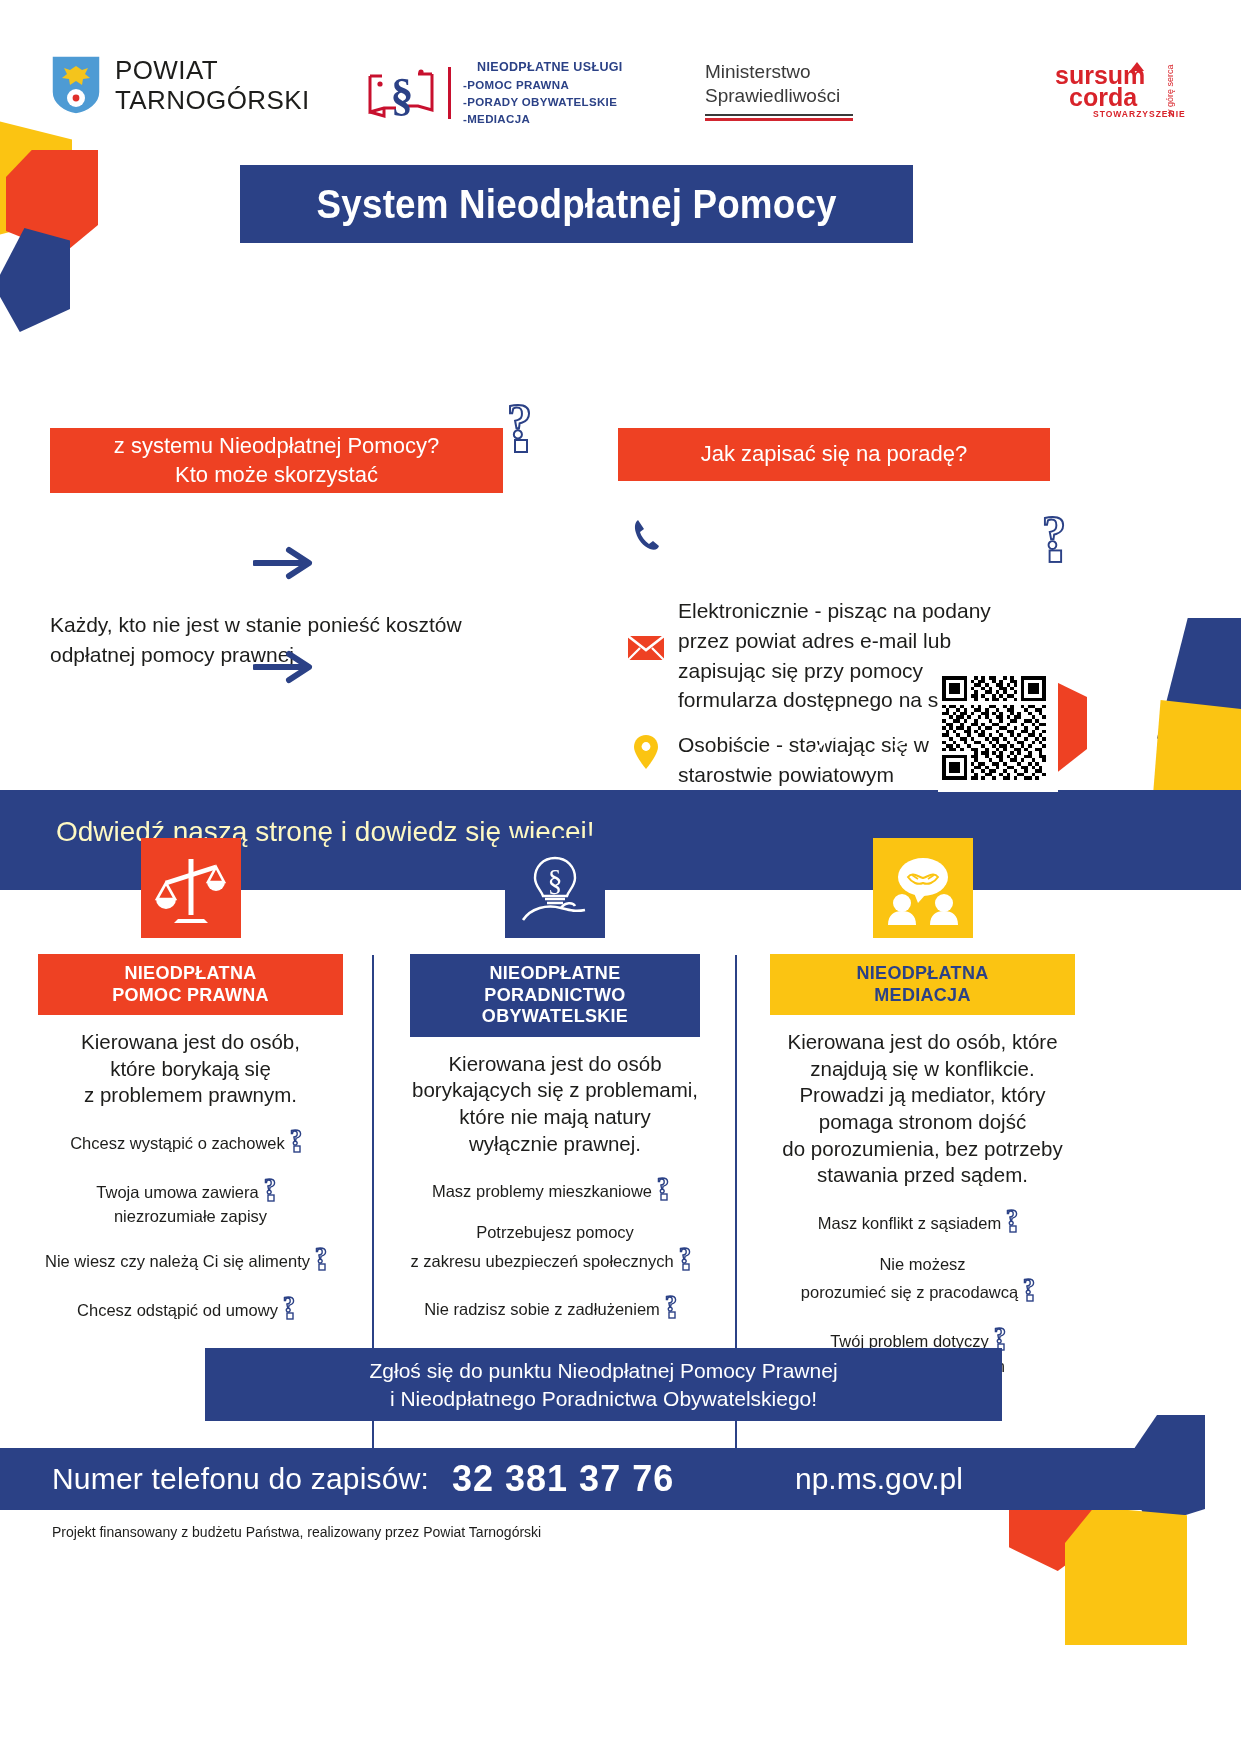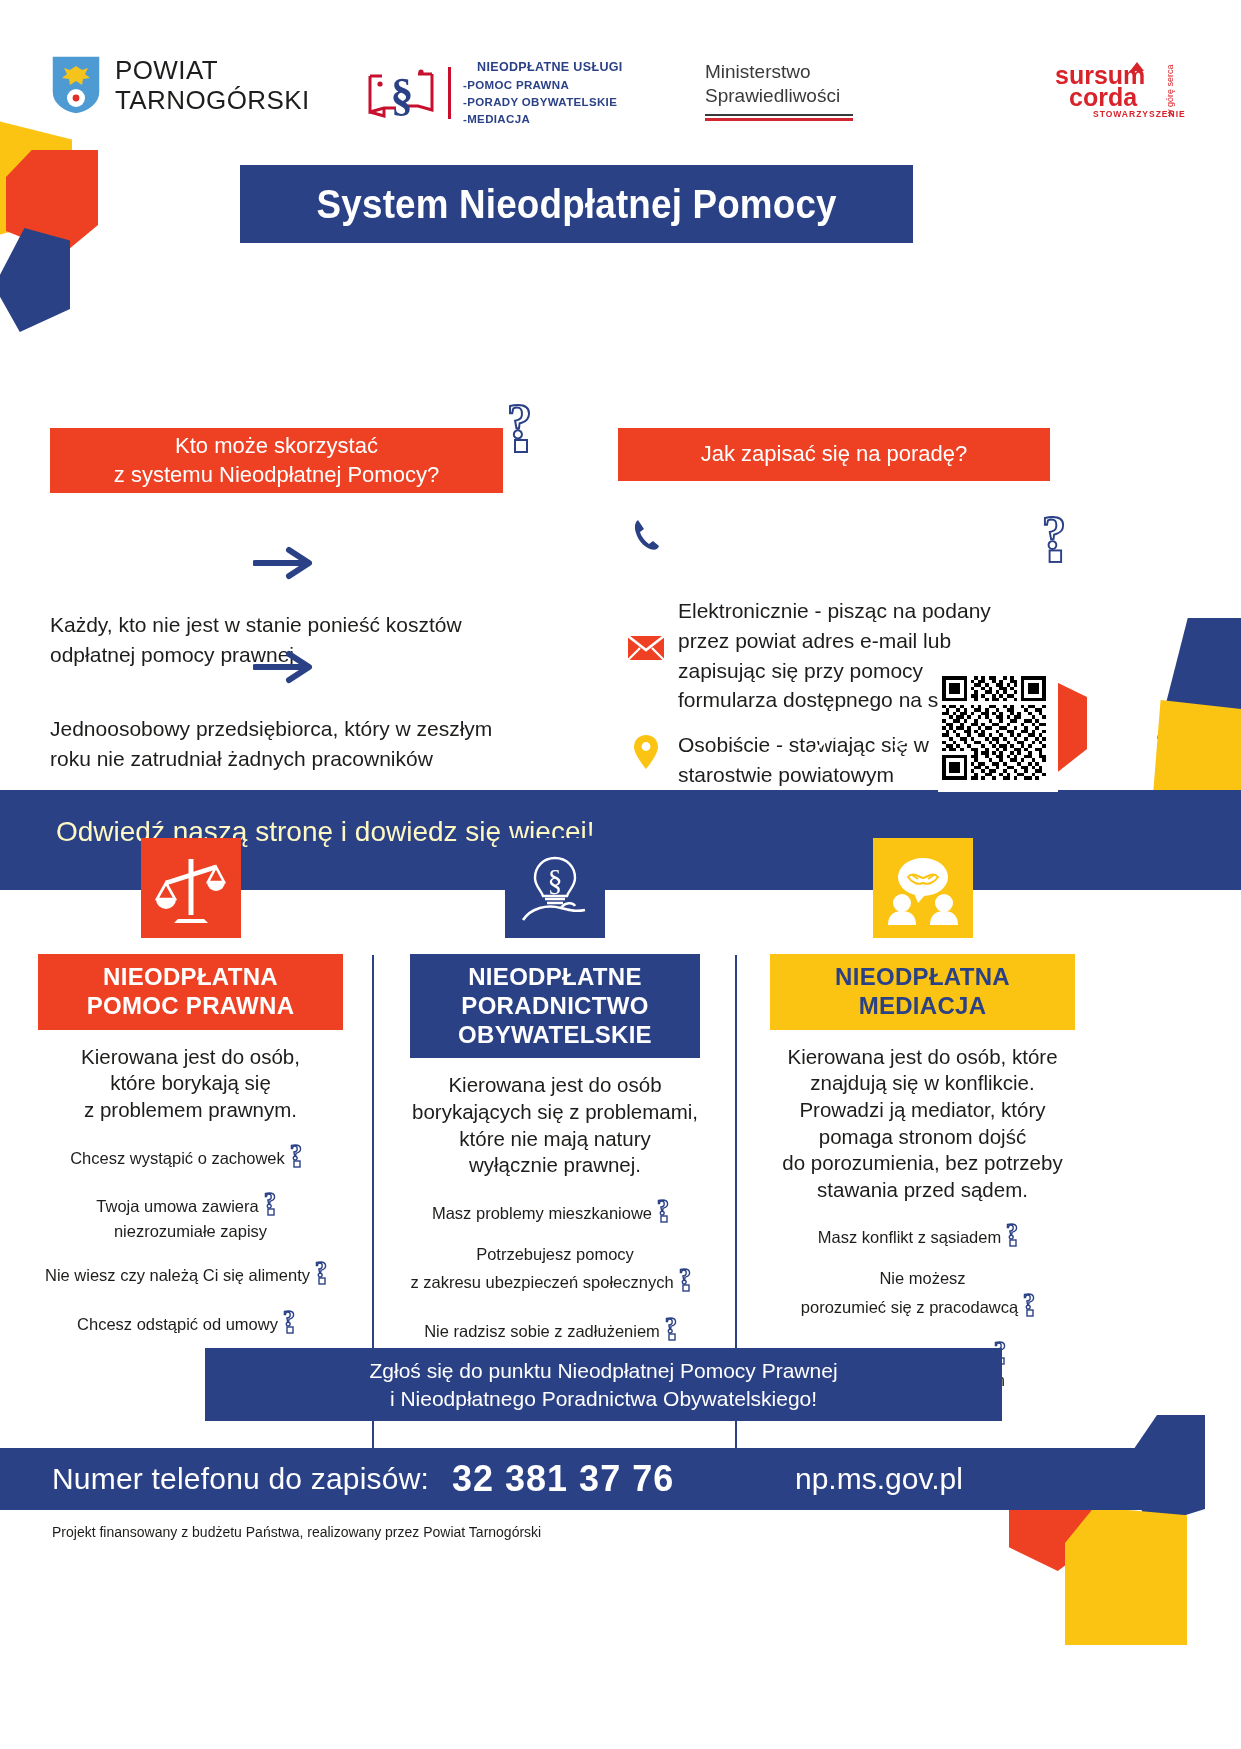--- a/index.html
+++ b/index.html
@@ -106,21 +106,21 @@
   .qr{
     position:absolute;z-index:5;left:938px;top:672px;width:112px;height:112px;background:#fff;padding:4px;
   }
   .arrow-curve{position:absolute;z-index:4;left:800px;top:715px;}
 
   
   .services{position:absolute;z-index:3;left:0;top:830px;width:1241px;}
   .svc{position:absolute;text-align:center;}
   .svc-icon-box{width:100px;height:100px;margin:0 auto;display:flex;align-items:center;justify-content:center;}
   .svc-head{
-    margin-top:16px;color:#fff;font-weight:bold;font-size:24px;line-height:1.2;
+    margin-top:16px;color:#fff;font-weight:bold;font-size:18px;line-height:1.2;
     font-family:"Liberation Sans Narrow","Liberation Sans",sans-serif;
     padding:9px 20px;letter-spacing:.3px;
   }
   .svc-lead{font-size:20.5px;line-height:1.3;margin-top:14px;color:#1d1d1b;}
   .svc-q{font-size:16.5px;line-height:1.25;margin-top:16px;color:#1d1d1b;position:relative;display:block;}
   .svc-q .qm{display:inline-block;vertical-align:-4px;margin-left:4px;}
   .vdiv{position:absolute;width:2px;background:#2B4186;}
 
   
   .cta{
@@ -208,22 +208,22 @@
 </div>
 
 <div class="title-band">
   <h1>System Nieodpłatnej Pomocy</h1>
 </div>
 
 <div class="qcols">
 
   <div class="qbox qbox-left">
     <div>
+      <div>z systemu Nieodpłatnej Pomocy?</div>
       <div>Kto może skorzystać</div>
-      <div>z systemu Nieodpłatnej Pomocy?</div>
     </div>
   </div>
   <div class="qmark-deco" style="left:505px;top:278px;">
     <svg width="50" height="60" viewBox="0 0 50 60">
       <text x="2" y="42" font-family="Liberation Serif, serif" font-size="50" font-weight="bold" fill="none" stroke="#2B4186" stroke-width="2">?</text>
       <rect x="10" y="44" width="12" height="12" fill="none" stroke="#2B4186" stroke-width="2"></rect>
     </svg>
   </div>
 
   <div class="qbox qbox-right">
@@ -246,21 +246,20 @@
     <div class="arrow-txt">Każdy, kto nie jest w stanie ponieść kosztów odpłatnej pomocy prawnej</div>
   </div>
 
   <div class="arrow-item" style="left:50px;top:532px;width:470px;">
     <div class="arrow-ico">
       <svg width="64" height="34" viewBox="0 0 64 34">
         <path d="M2 17 H48" stroke="#2B4186" stroke-width="6" stroke-linecap="round"></path>
         <path d="M36 4 L56 17 L36 30" fill="none" stroke="#2B4186" stroke-width="6" stroke-linecap="round" stroke-linejoin="round"></path>
       </svg>
     </div>
-    <div class="arrow-txt">Jednoosobowy przedsiębiorca, który w zeszłym roku nie zatrudniał żadnych pracowników</div>
   </div>
 
   <div class="contact-item" style="left:614px;top:396px;width:360px;">
     <div class="contact-ico">
       <svg width="30" height="34" viewBox="0 0 30 34">
         <path d="M7 2 C4 4 3 9 5 15 C7 22 12 28 19 31 C24 33 27 31 28 28 L22 23 L18 26 C14 23 10 18 9 14 L13 11 Z" fill="#2B4186"></path>
       </svg>
     </div>
   </div>
 

